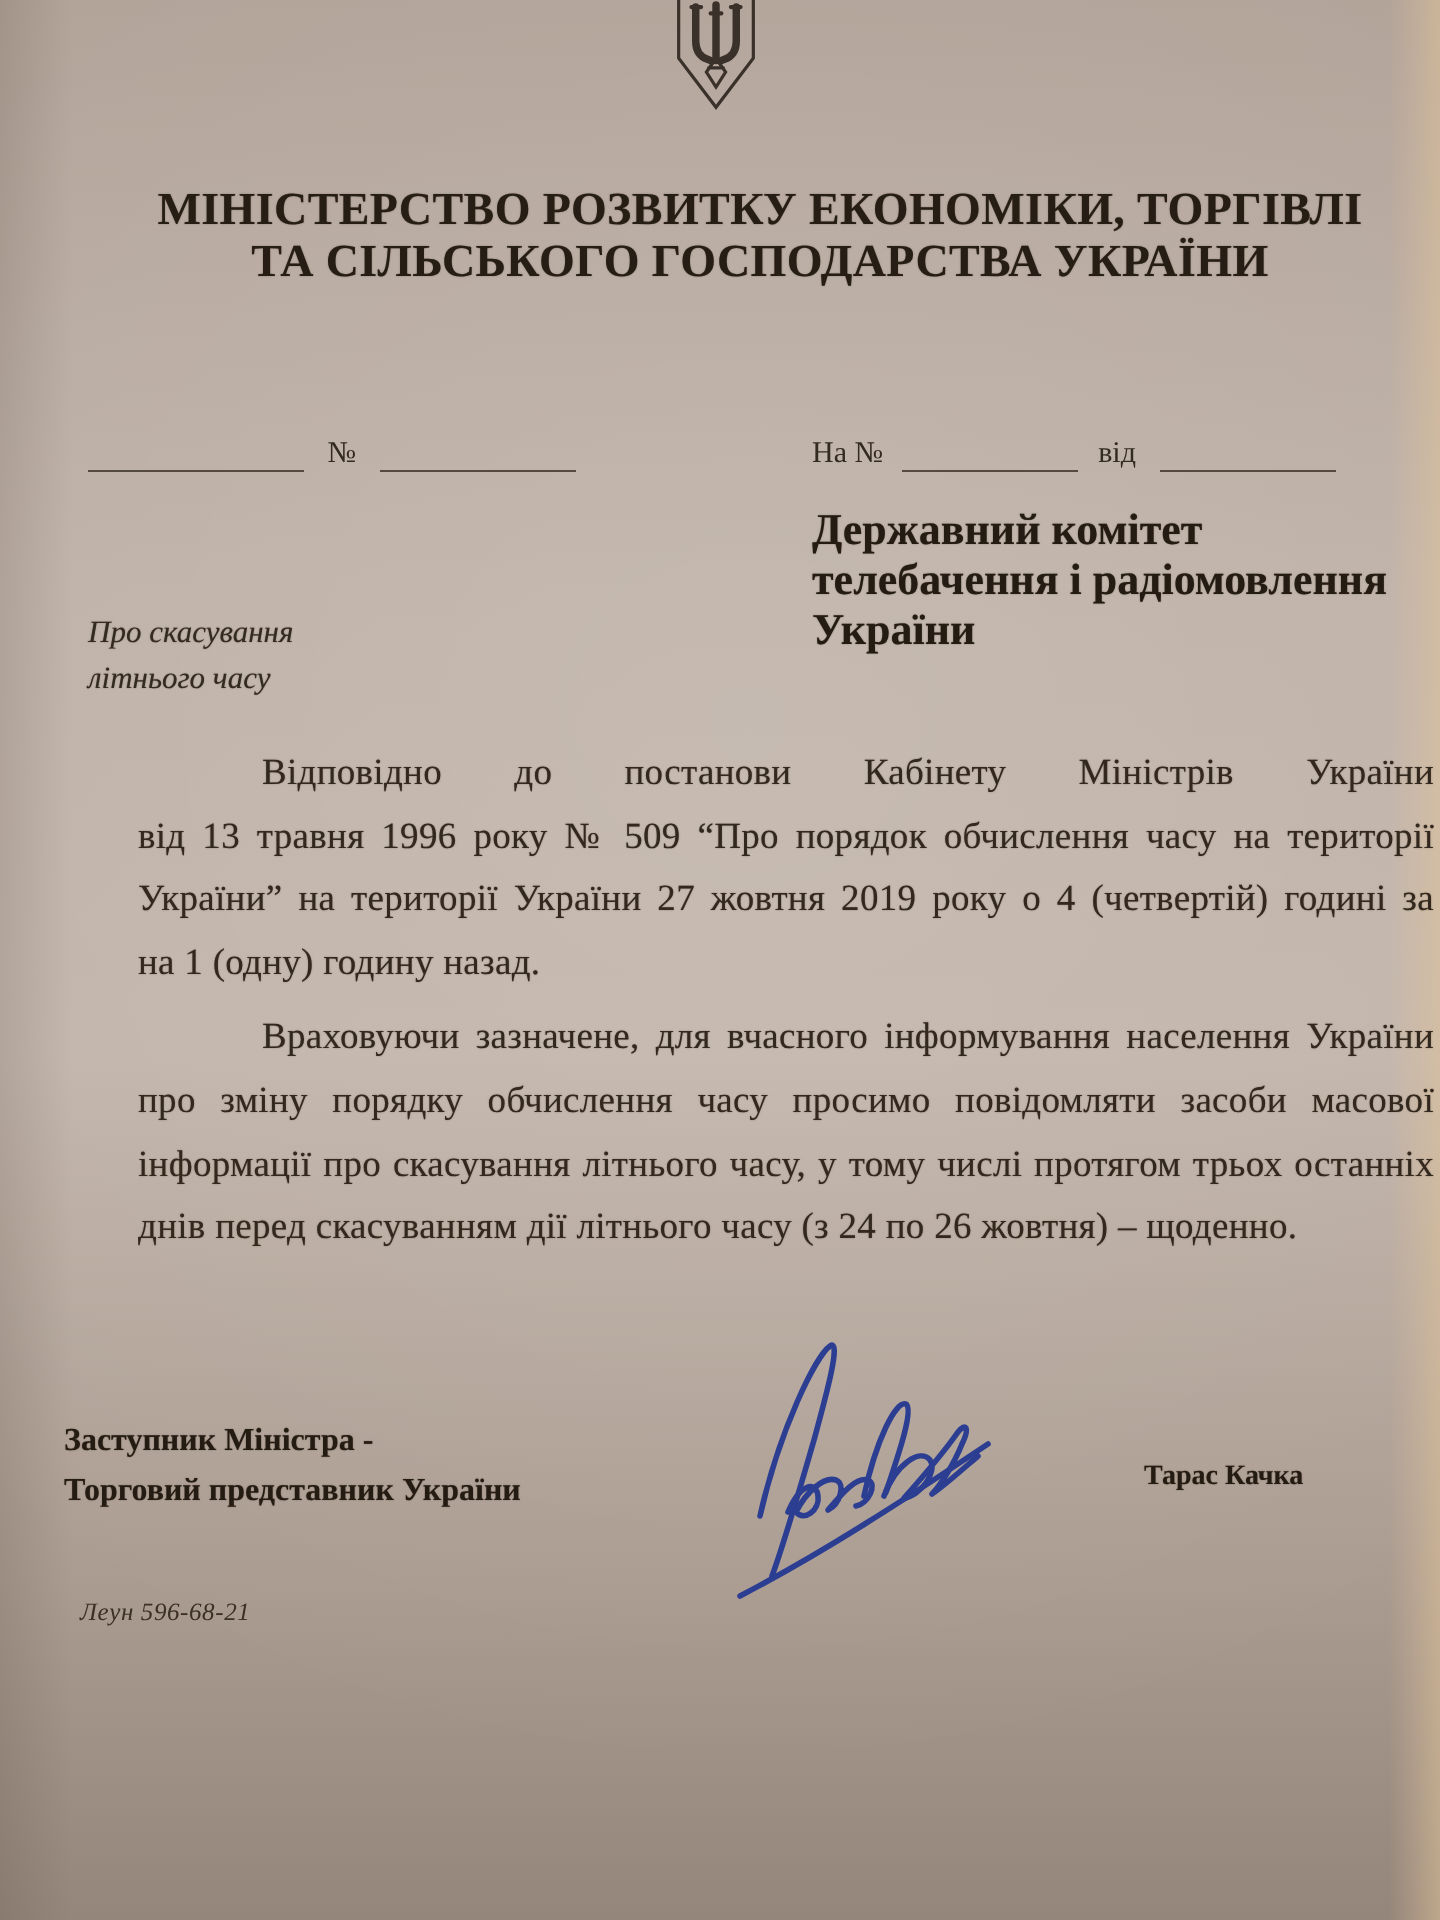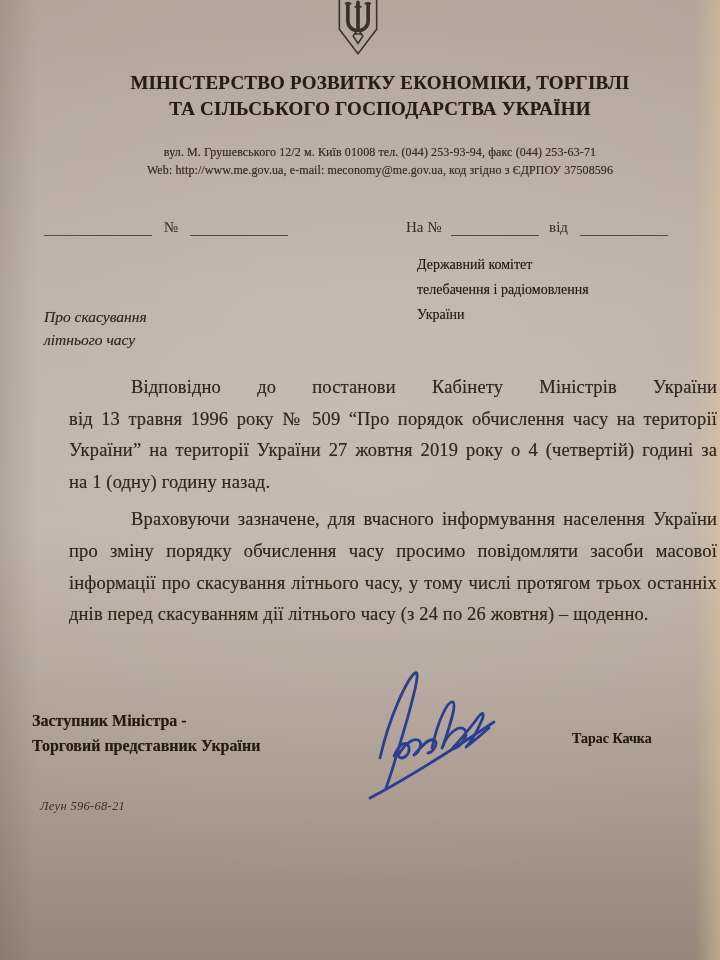--- a/index.html
+++ b/index.html
@@ -12,35 +12,35 @@
     background:
       radial-gradient(130% 90% at 52% 38%, rgba(255,255,255,0.10), rgba(0,0,0,0) 62%),
       linear-gradient(90deg, rgba(80,64,54,0.16) 0%, rgba(0,0,0,0) 5%, rgba(0,0,0,0) 96.5%, rgba(222,192,152,0.55) 100%),
       linear-gradient(180deg, #b2a399 0%, #beb1a7 30%, #c2b5ab 55%, #ab9c91 82%, #95867b 100%);
   }
   .abs{position:absolute;}
   .soft{text-shadow:0 0 0.7px rgba(62,46,30,0.55);}
 
   
   .emblem{left:334px;top:-4px;width:48px;height:62px;}
-  .title{left:40px;top:70px;width:680px;text-align:center;
-         font-weight:bold;font-size:19px;line-height:26px;color:#261d14;letter-spacing:0.2px;}
+  .title{left:40px;top:92px;width:680px;text-align:center;
+         font-weight:bold;font-size:23px;line-height:26px;color:#261d14;letter-spacing:0.2px;}
   .address{left:40px;top:144px;width:680px;text-align:center;
            font-size:12px;line-height:17.5px;color:#382e24;letter-spacing:0.1px;}
 
   
   .refrow{top:219px;font-size:15px;color:#332a20;}
   .ref-left{left:44px;}
   .ref-right{left:406px;}
   .uline{display:inline-block;border-bottom:1.3px solid #544a40;height:15px;vertical-align:bottom;}
   .refrow span{vertical-align:bottom;}
 
   
-  .recipient{left:417px;top:252px;width:300px;font-weight:normal;
-             font-size:14px;line-height:25px;color:#241b12;}
+  .recipient{left:406px;top:252px;width:300px;font-weight:bold;
+             font-size:22px;line-height:25px;color:#241b12;}
   .subject{left:44px;top:306px;font-style:italic;font-size:15.5px;line-height:22.5px;color:#332a20;}
 
   
   .body-text{left:53px;top:377px;width:648px;font-size:18.5px;color:#32281d;letter-spacing:0.15px;margin-left:16px;}
   .bline{height:31.6px;text-align:justify;text-align-last:justify;overflow:hidden;white-space:nowrap0;}
   .bline.first{padding-left:62px;}
   .bline.last{text-align-last:left;}
   .para2{margin-top:6px;}
 
   
@@ -65,24 +65,20 @@
       <path stroke-width="4" d="M22 12 h9 M59 12 h9 M40 18 h10"></path>
       <path stroke-width="3" d="M45 60 l-9 13 l9 14 l9 -14 z M38 69 h14"></path>
     </g>
   </svg>
 
   <div class="abs title soft">
     <div>МІНІСТЕРСТВО РОЗВИТКУ ЕКОНОМІКИ, ТОРГІВЛІ</div>
     <div>ТА СІЛЬСЬКОГО ГОСПОДАРСТВА УКРАЇНИ</div>
   </div>
 
-  <div class="abs address soft">
-    <div>вул. М. Грушевського 12/2  м. Київ 01008  тел. (044) 253-93-94, факс  (044) 253-63-71</div>
-    <div>Web: http://www.me.gov.ua, e-mail: meconomy@me.gov.ua,  код згідно з ЄДРПОУ 37508596</div>
-  </div>
 
   <div class="abs refrow ref-left">
     <span class="uline" style="width:108px"></span>
     <span style="padding:0 8px;">№</span>
     <span class="uline" style="width:98px"></span>
   </div>
 
   <div class="abs refrow ref-right">
     <span>На №</span>
     <span class="uline" style="width:88px;margin:0 6px;"></span>

